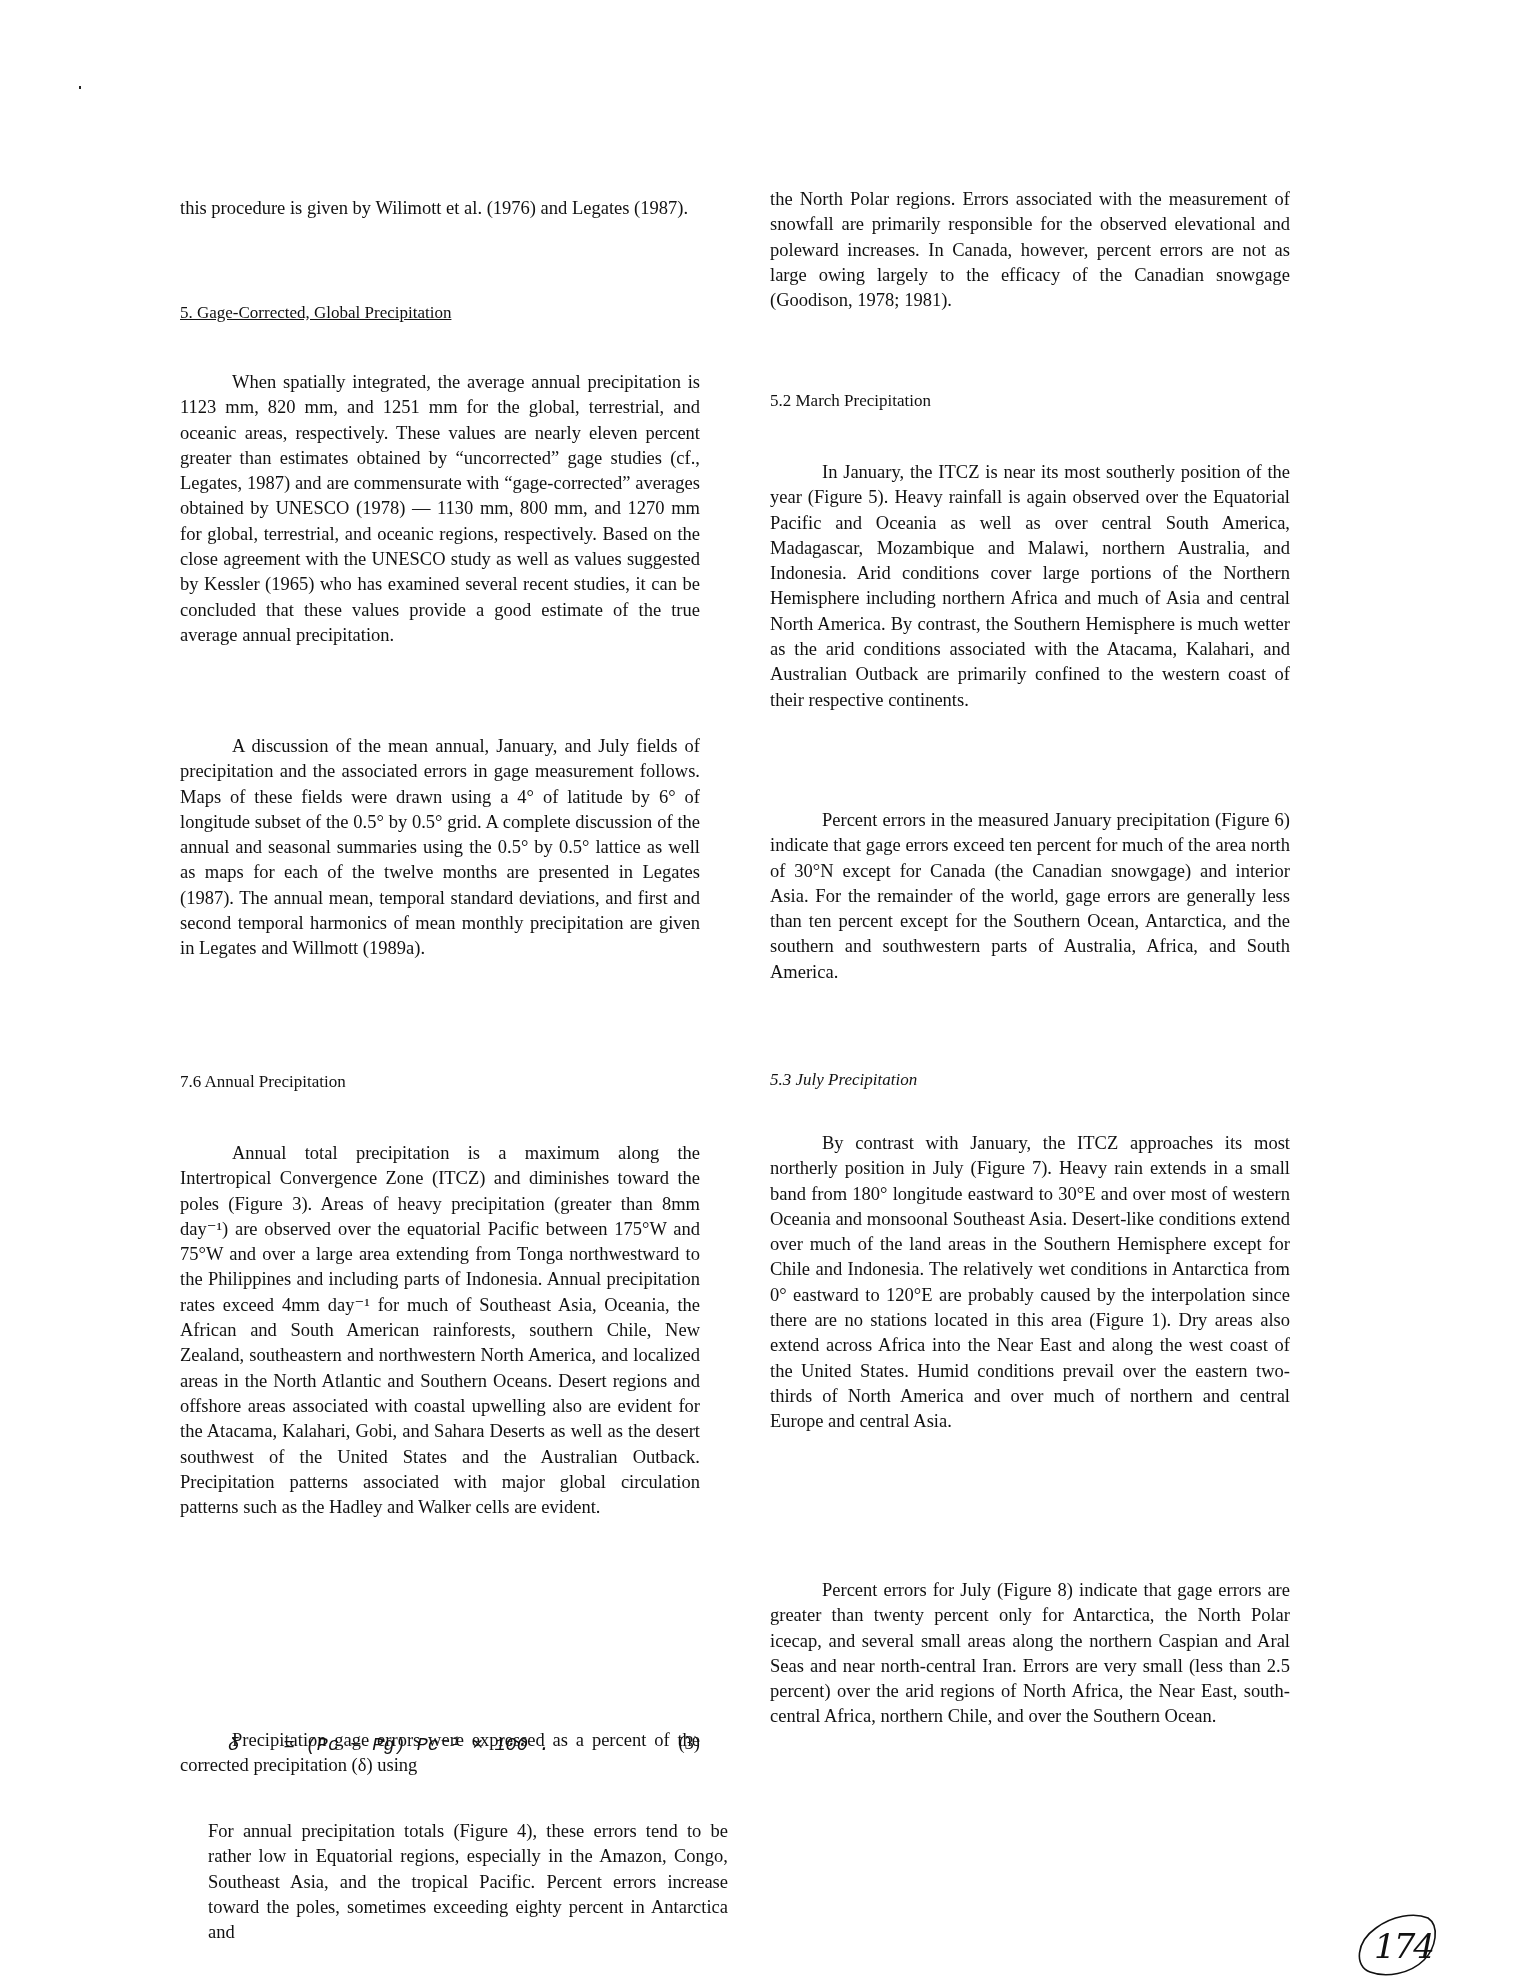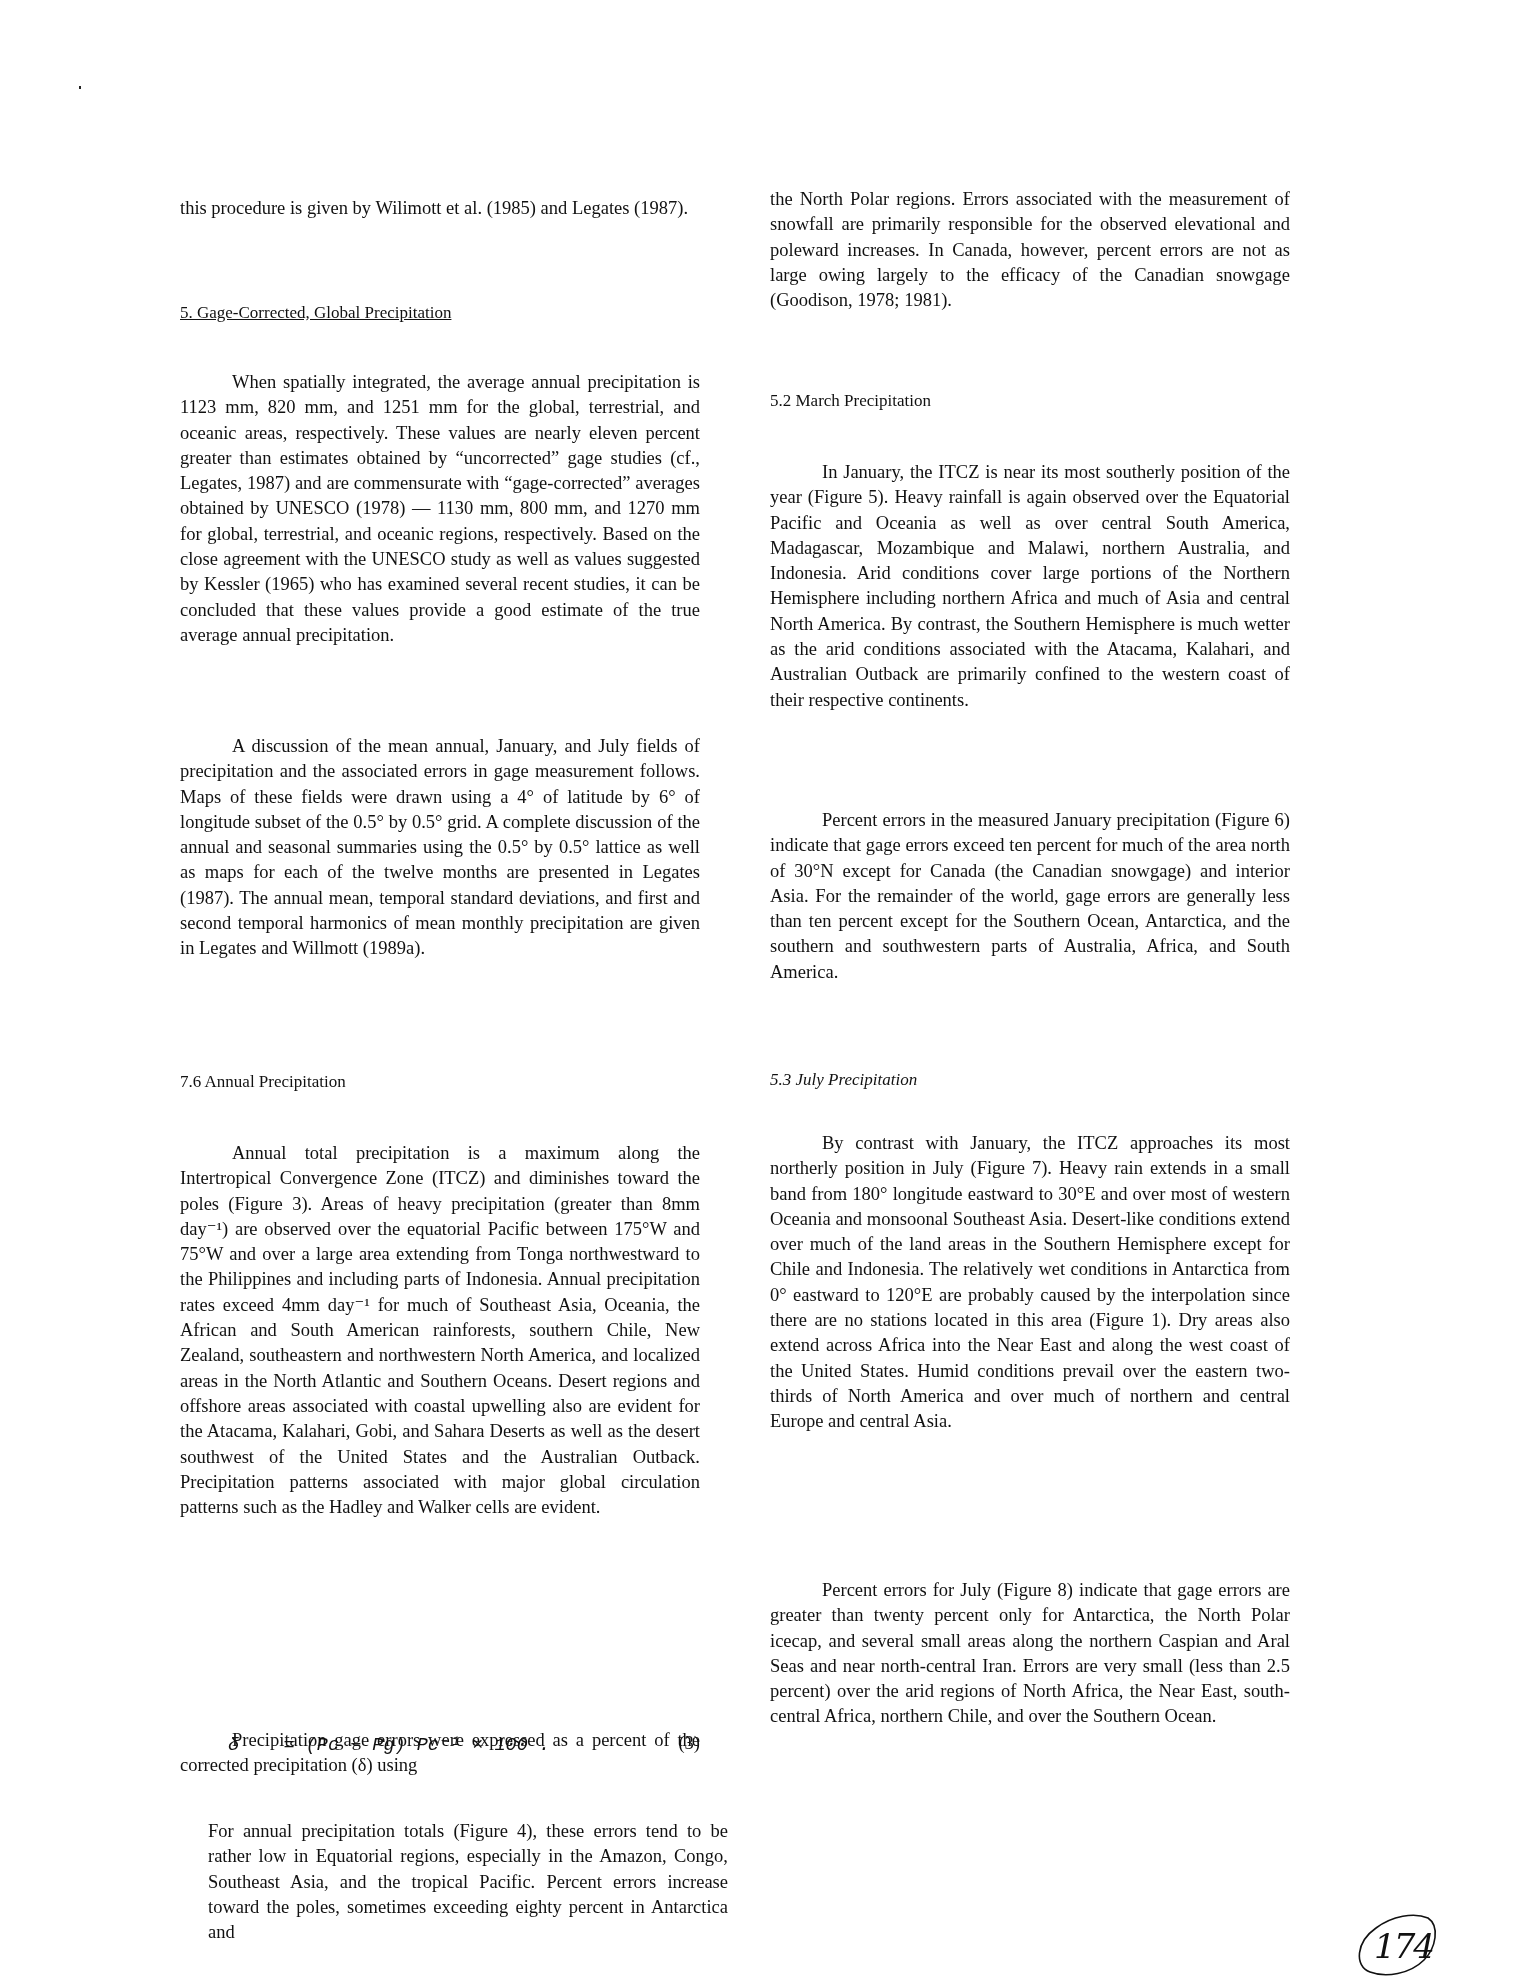--- a/index.html
+++ b/index.html
@@ -26,21 +26,21 @@
     position: absolute; left: 1352px; top: 1910px; width: 86px; height: 68px;
   }
   .speck { position: absolute; left: 79px; top: 86px; width: 2px; height: 3px; background: #222; }
 </style>
 </head>
 <body>
 
 <div class="speck"></div>
 
 <div class="col col-left">
-  <p class="p abs" style="top:196px;width:520px;">this procedure is given by Wilimott et al. (1985) and Legates (1987).</p>
+  <p class="p abs" style="top:196px;width:520px;">this procedure is given by Wilimott et al. (1976) and Legates (1987).</p>
   <p class="h h-underline abs" style="top:300px;">5. Gage-Corrected, Global Precipitation</p>
   <p class="p indent abs" style="top:370px;width:520px;">When spatially integrated, the average annual precipitation is 1123 mm, 820 mm, and 1251 mm for the global, terrestrial, and oceanic areas, respectively. These values are nearly eleven percent greater than estimates obtained by “uncorrected” gage studies (cf., Legates, 1987) and are commensurate with “gage-corrected” averages obtained by UNESCO (1978) — 1130 mm, 800 mm, and 1270 mm for global, terrestrial, and oceanic regions, respectively. Based on the close agreement with the UNESCO study as well as values suggested by Kessler (1965) who has examined several recent studies, it can be concluded that these values provide a good estimate of the true average annual precipitation.</p>
   <p class="p indent abs" style="top:734px;width:520px;">A discussion of the mean annual, January, and July fields of precipitation and the associated errors in gage measurement follows. Maps of these fields were drawn using a 4° of latitude by 6° of longitude subset of the 0.5° by 0.5° grid. A complete discussion of the annual and seasonal summaries using the 0.5° by 0.5° lattice as well as maps for each of the twelve months are presented in Legates (1987). The annual mean, temporal standard deviations, and first and second temporal harmonics of mean monthly precipitation are given in Legates and Willmott (1989a).</p>
   <p class="h abs" style="top:1069px;">7.6  Annual Precipitation</p>
   <p class="p indent abs" style="top:1141px;width:520px;">Annual total precipitation is a maximum along the Intertropical Convergence Zone (ITCZ) and diminishes toward the poles (Figure 3). Areas of heavy precipitation (greater than 8mm day⁻¹) are observed over the equatorial Pacific between 175°W and 75°W and over a large area extending from Tonga northwestward to the Philippines and including parts of Indonesia. Annual precipitation rates exceed 4mm day⁻¹ for much of Southeast Asia, Oceania, the African and South American rainforests, southern Chile, New Zealand, southeastern and northwestern North America, and localized areas in the North Atlantic and Southern Oceans. Desert regions and offshore areas associated with coastal upwelling also are evident for the Atacama, Kalahari, Gobi, and Sahara Deserts as well as the desert southwest of the United States and the Australian Outback. Precipitation patterns associated with major global circulation patterns such as the Hadley and Walker cells are evident.</p>
   <p class="p indent abs" style="top:1728px;width:520px;">Precipitation gage errors were expressed as a percent of the corrected precipitation (δ) using</p>
   <p class="p abs" style="top:1819px;width:520px;margin-left:28px;">For annual precipitation totals (Figure 4), these errors tend to be rather low in Equatorial regions, especially in the Amazon, Congo, Southeast Asia, and the tropical Pacific. Percent errors increase toward the poles, sometimes exceeding eighty percent in Antarctica and</p>
 </div>
 
 <div class="eq">

